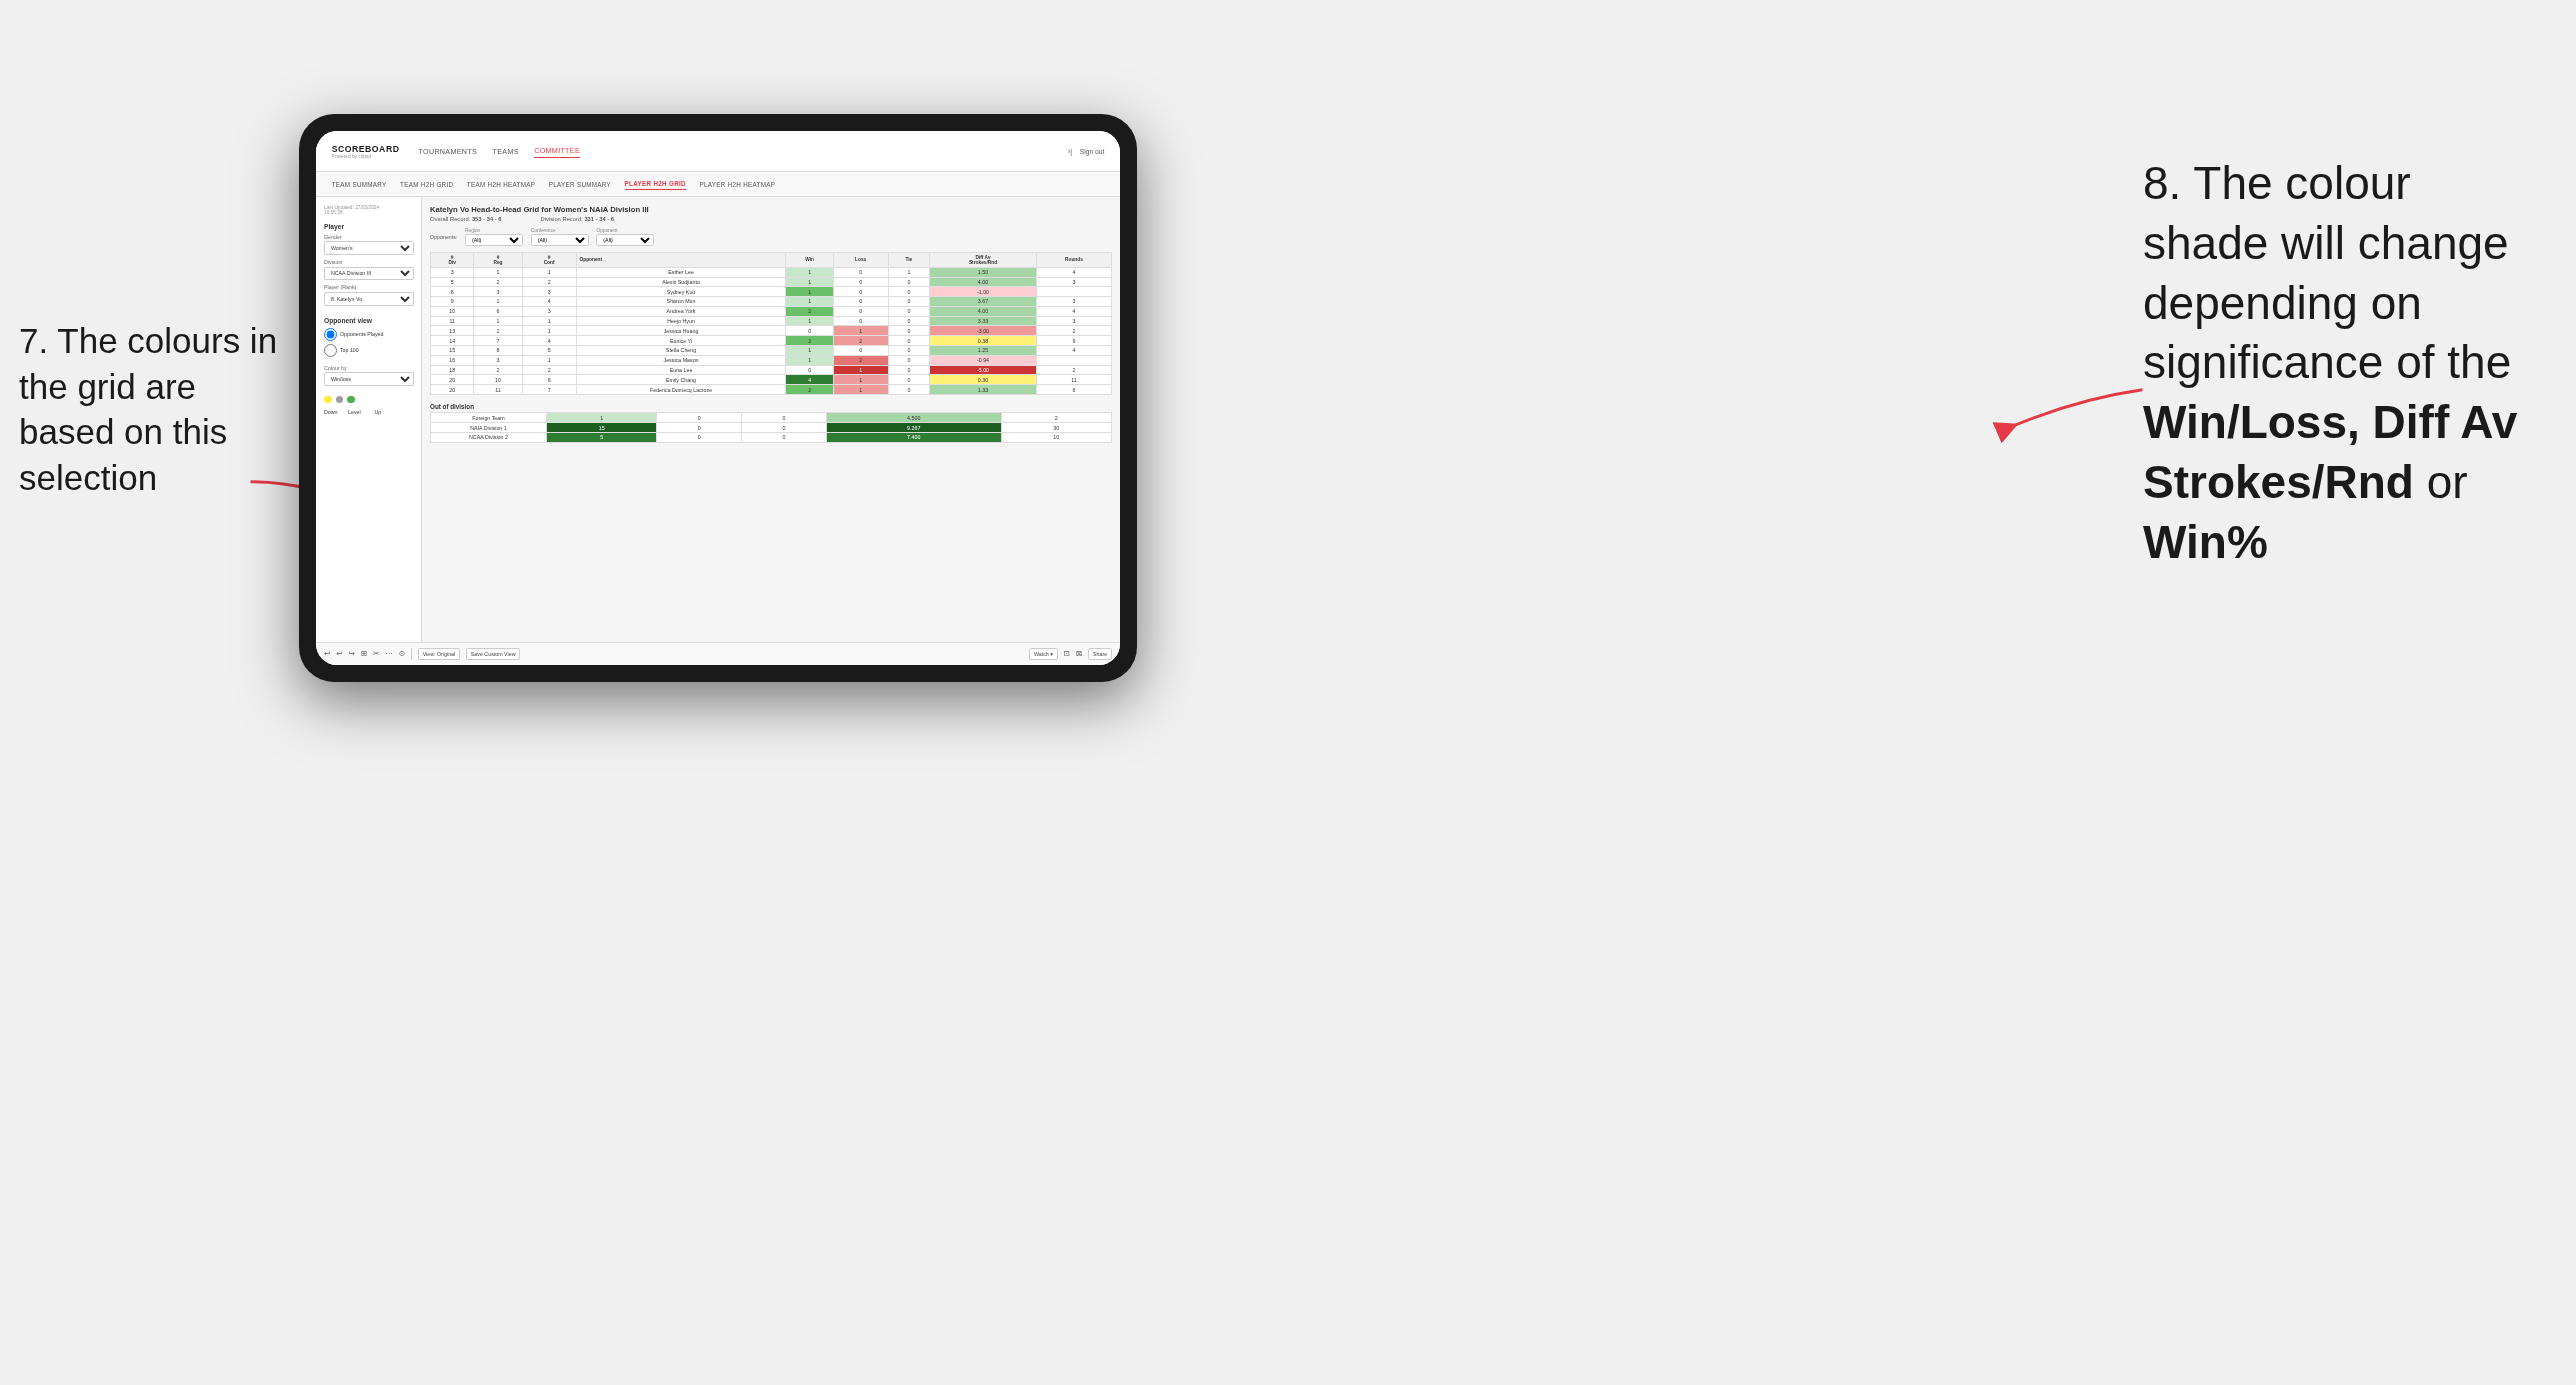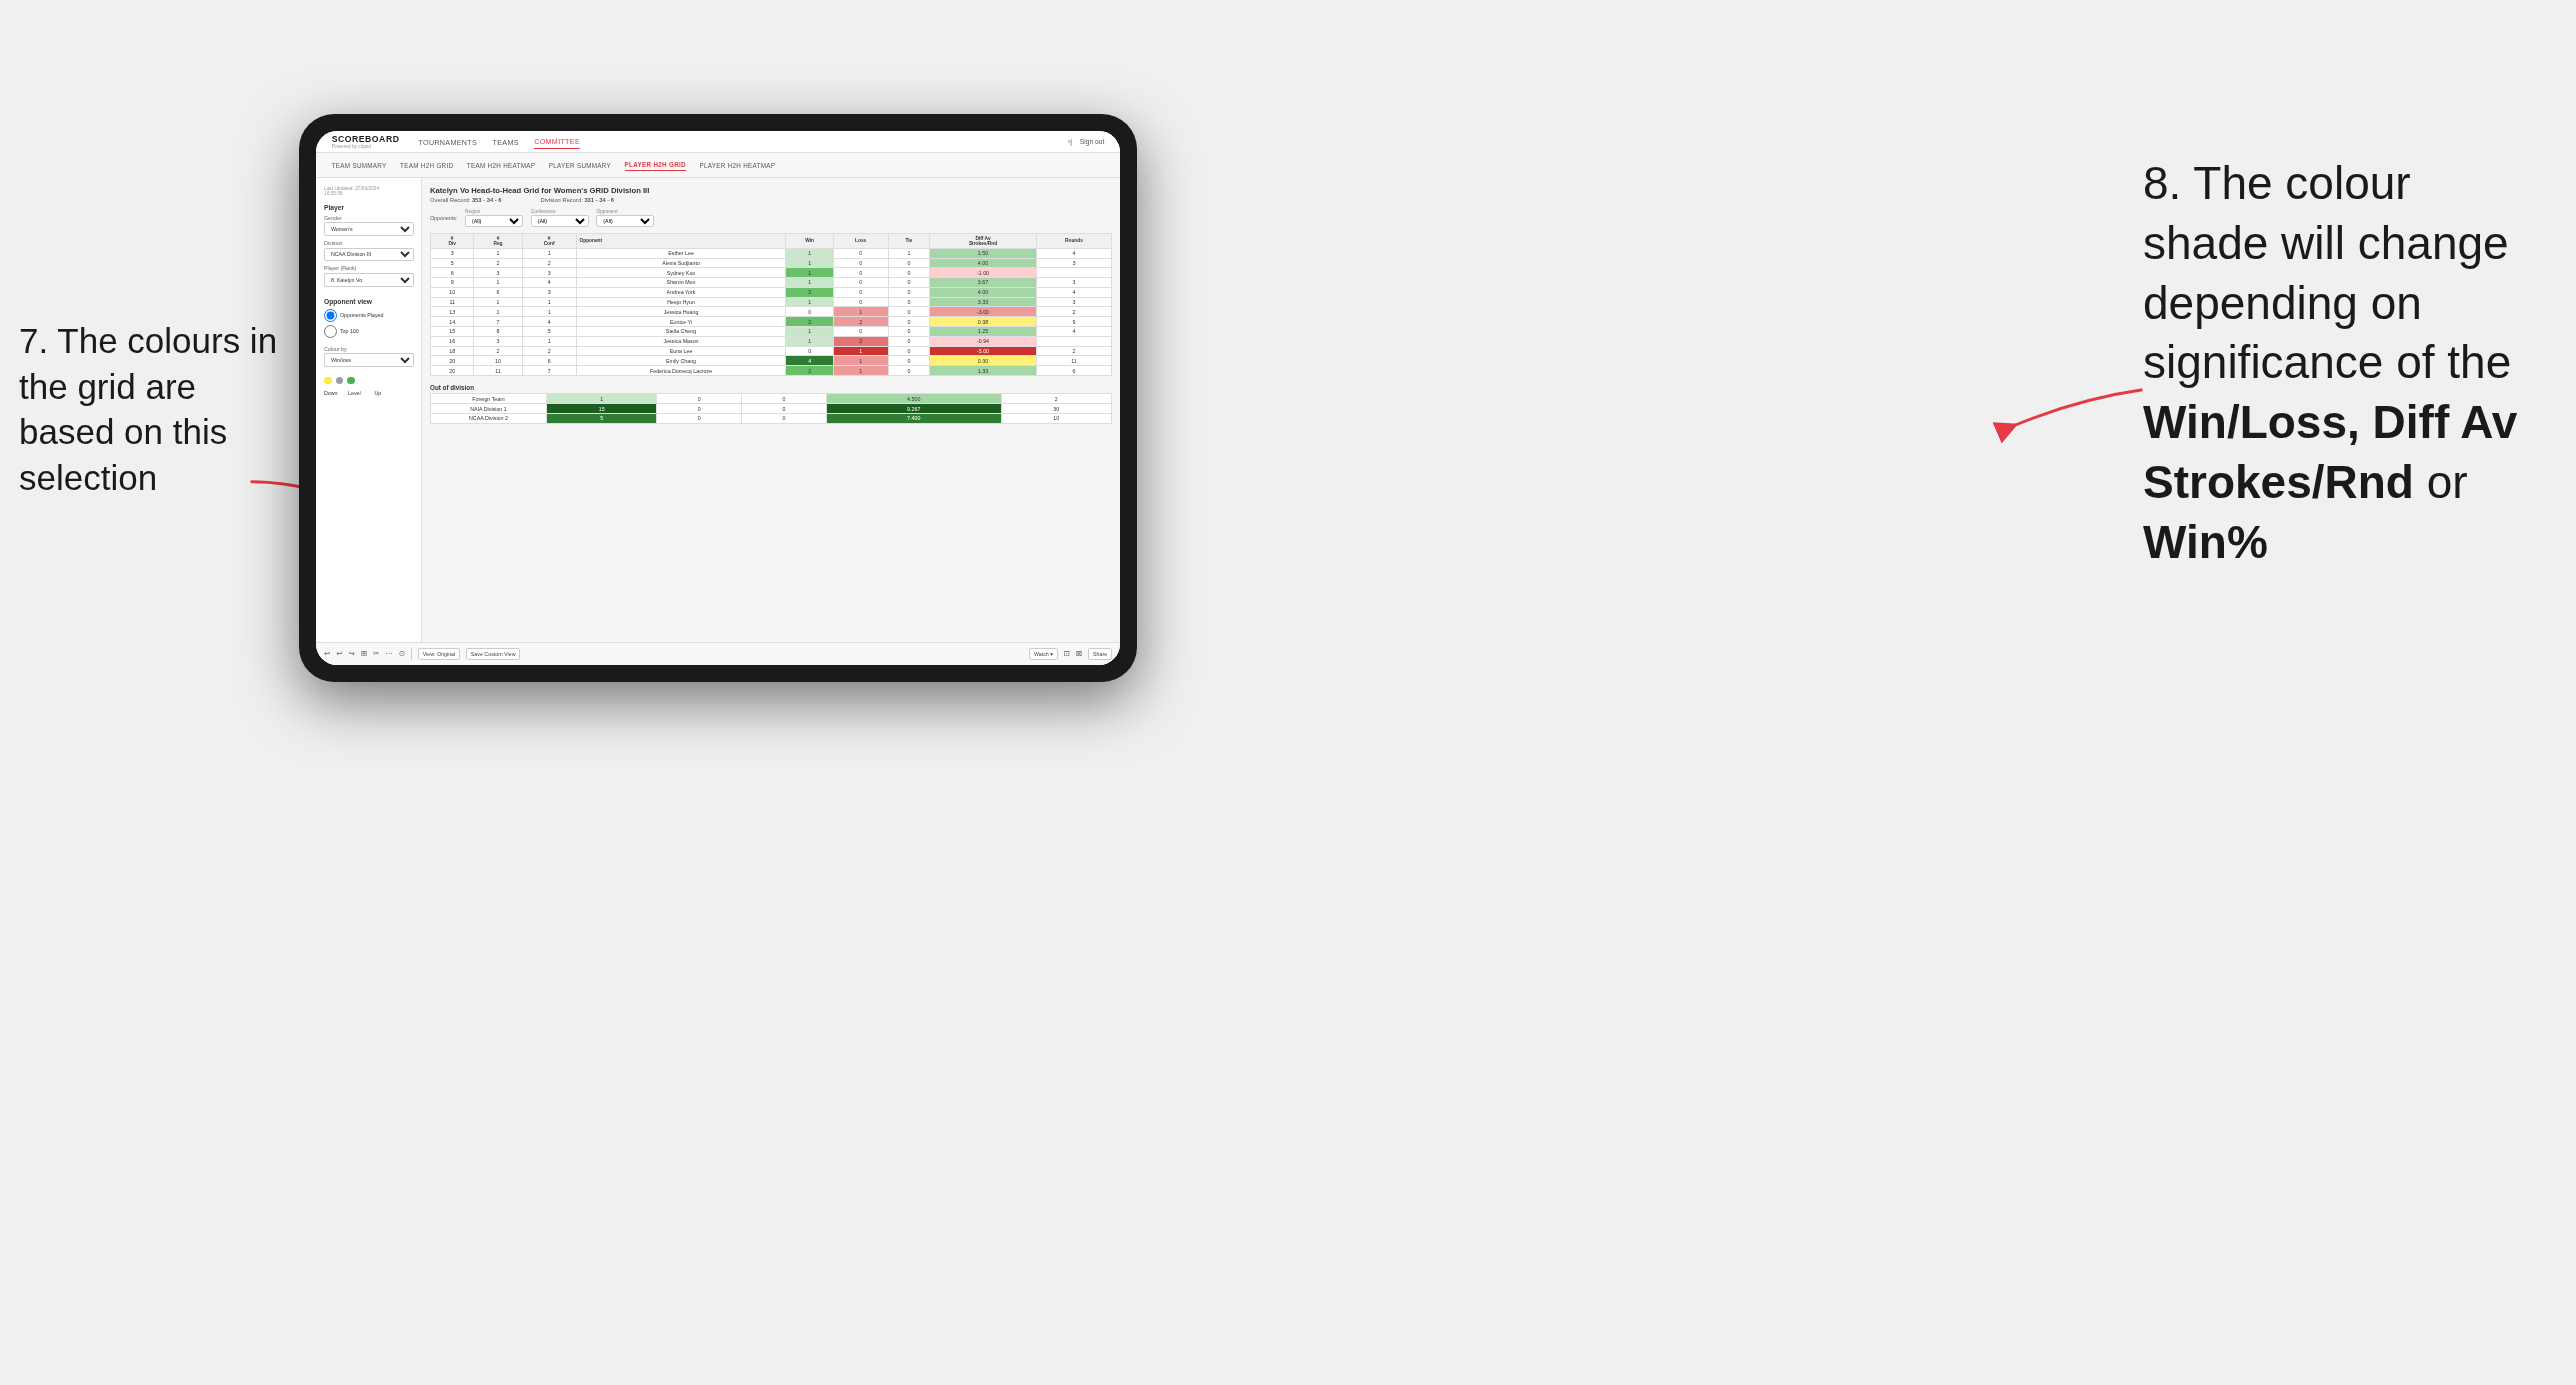--- a/index.html
+++ b/index.html
@@ -35,21 +35,21 @@
       flex-direction: column;
     }
 
     
     .nav-bar {
       background: #fff;
       border-bottom: 1px solid #ddd;
       padding: 0 15.4px;
       display: flex;
       align-items: center;
-      height: 22px;
+      height: 41px;
       flex-shrink: 0;
     }
 
     .logo-area {
       display: flex;
       flex-direction: column;
       margin-right: 19px;
     }
 
     .logo-text {
@@ -492,21 +492,21 @@
           <div class="legend-dot" style="background:#4caf50;"></div>
         </div>
         <div class="legend-row" style="gap:1.9px;">
           <span class="legend-label" style="width:19px;">Down</span>
           <span class="legend-label" style="width:19px;text-align:center;">Level</span>
           <span class="legend-label" style="width:15.4px;text-align:right;">Up</span>
         </div>
       </div>
 
       <div class="grid-area">
-        <div class="grid-title">Katelyn Vo Head-to-Head Grid for Women's GRID Division III</div>
+        <div class="grid-title">Katelyn Vo Head-to-Head Grid for Women's NAIA Division III</div>
         <div class="grid-records">
           <span>
             <span>Overall Record:</span>
             <strong>353 - 34 - 6</strong>
           </span>
           <span>
             <span>Division Record:</span>
             <strong>331 - 34 - 6</strong>
           </span>
         </div>

